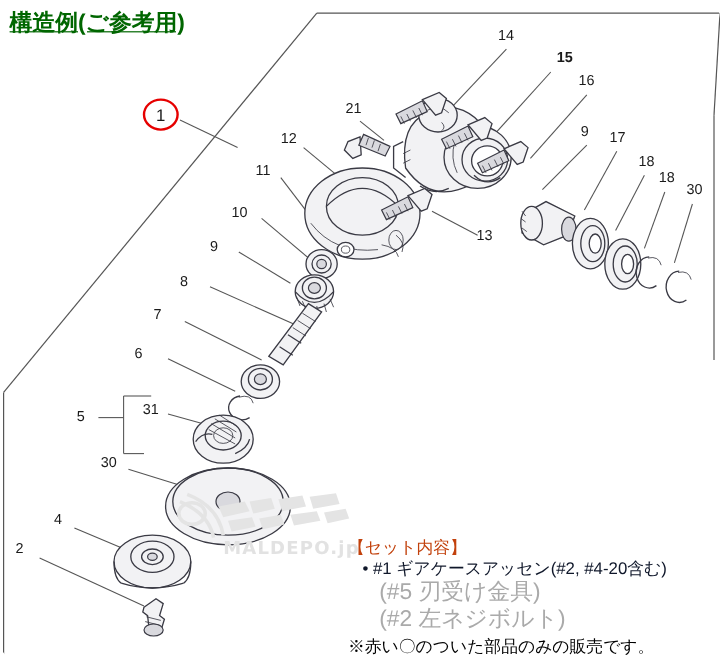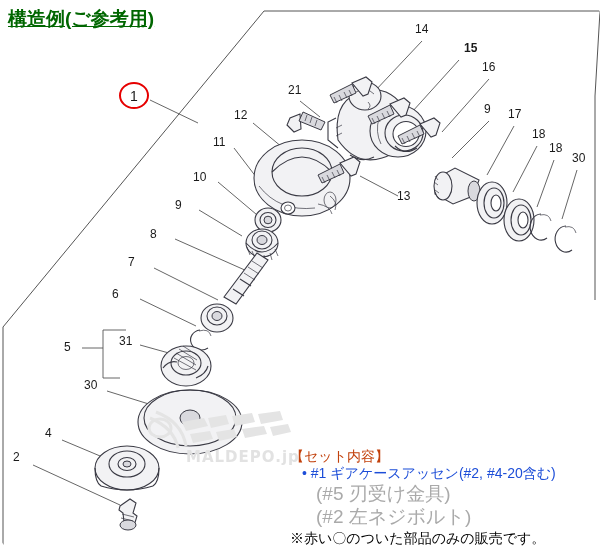--- a/index.html
+++ b/index.html
@@ -63,21 +63,21 @@
     width: 300px;
     line-height: 1.22;
     white-space: nowrap;
   }
   .legend-head {
     font-size: 14px;
     color: #c2410c;
   }
   .legend-main {
     font-size: 14px;
-    color: #1d4ed8;
+    color: #0f172a;
     padding-left: 12px;
   }
   .legend-sub {
     font-size: 19px;
     color: #aaaaaa;
     padding-left: 26px;
   }
   .legend-note {
     font-size: 14px;
     color: #000000;

